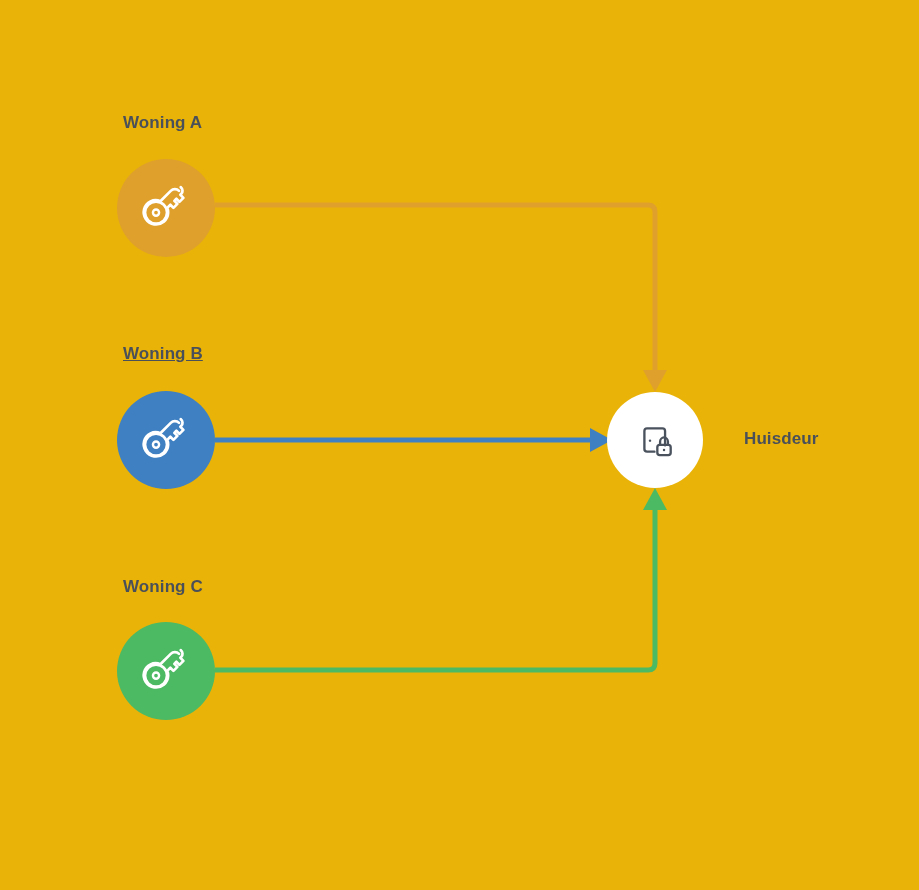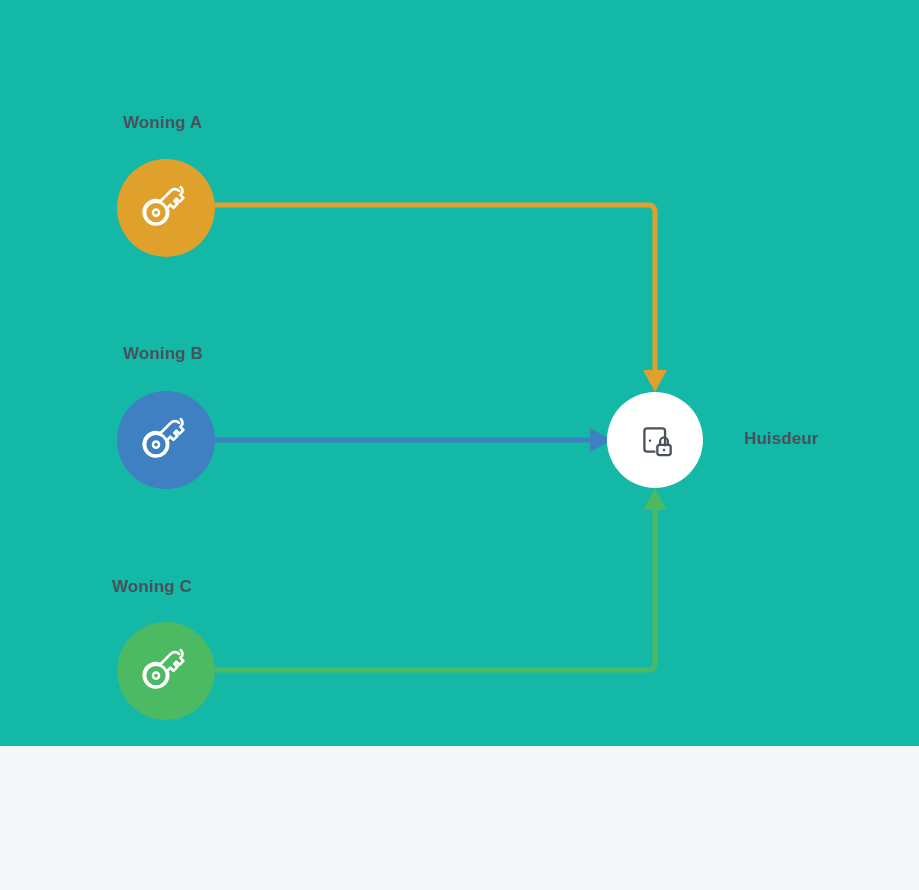--- a/index.html
+++ b/index.html
@@ -9,44 +9,44 @@
   body {
     width: 919px;
     height: 890px;
     background: #f6f7f9;
     font-family: "Liberation Sans", sans-serif;
     overflow: hidden;
   }
   #diagram-root {
     position: relative;
     width: 919px;
-    height: 746px;
-    background: #14b8a6;
+    height: 890px;
+    background: #eab308;
   }
   #diagram-svg {
     position: absolute;
     top: 0;
     left: 0;
     width: 919px;
     height: 890px;
     display: block;
   }
   .node-label {
     position: absolute;
     font-family: "Liberation Sans", sans-serif;
     font-size: 17px;
     font-weight: bold;
     color: #4a5059;
     letter-spacing: 0.1px;
     white-space: nowrap;
     line-height: 1;
   }
   #label-woning-a { left: 123px; top: 114px; }
-  #label-woning-b { left: 123px; top: 345px; }
-  #label-woning-c { left: 112px; top: 578px; }
+  #label-woning-b { left: 123px; top: 345px; text-decoration: underline; }
+  #label-woning-c { left: 123px; top: 578px; }
   #label-huisdeur { left: 744px; top: 430px; }
 </style>
 </head>
 <body>
 
 <div id="diagram-root">
 
   <svg id="diagram-svg" viewBox="0 0 919 890" xmlns="http://www.w3.org/2000/svg">
 
     <g>

